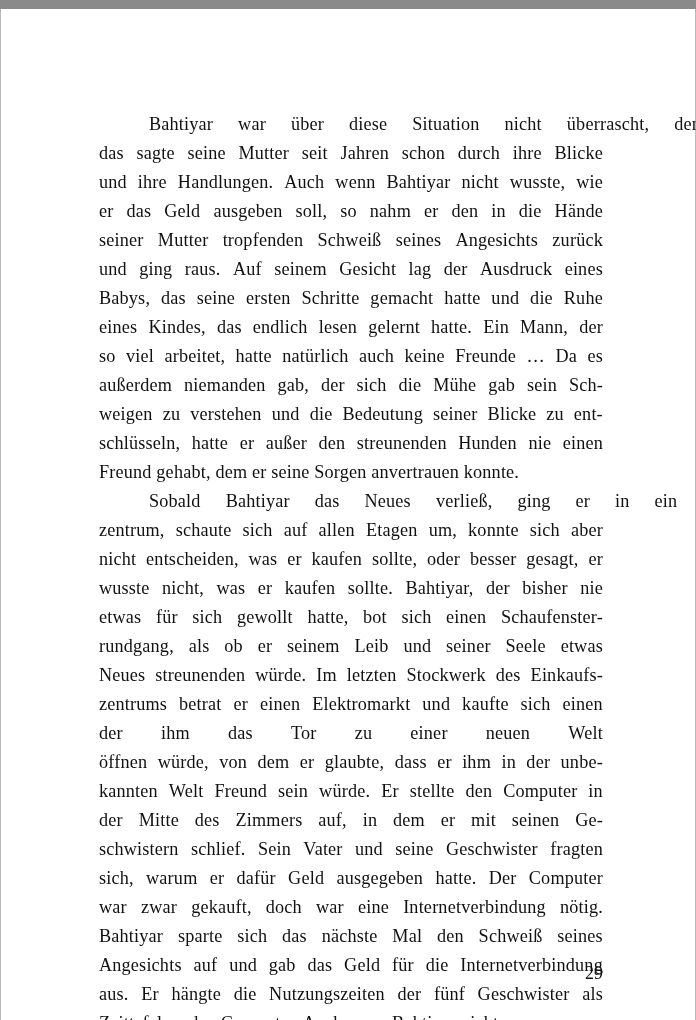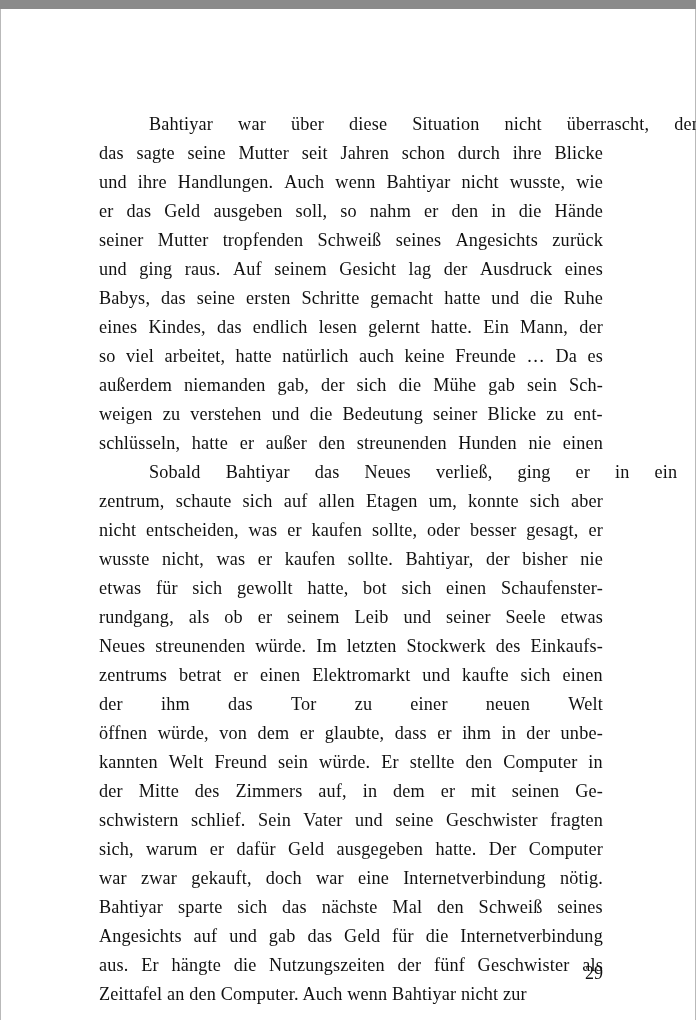--- a/index.html
+++ b/index.html
@@ -237,20 +237,21 @@
             <span>schlüsseln,</span>
             <span>hatte</span>
             <span>er</span>
             <span>außer</span>
             <span>den</span>
             <span>streunenden</span>
             <span>Hunden</span>
             <span>nie</span>
             <span>einen</span>
           </span>
+          <span class="ln">Freund gehabt, dem er seine Sorgen anvertrauen konnte.</span>
         </p>
       <p class="body-par">
           <span class="ln first justified">
             <span>Sobald</span>
             <span>Bahtiyar</span>
             <span>das</span>
             <span>Neues</span>
             <span>verließ,</span>
             <span>ging</span>
             <span>er</span>

